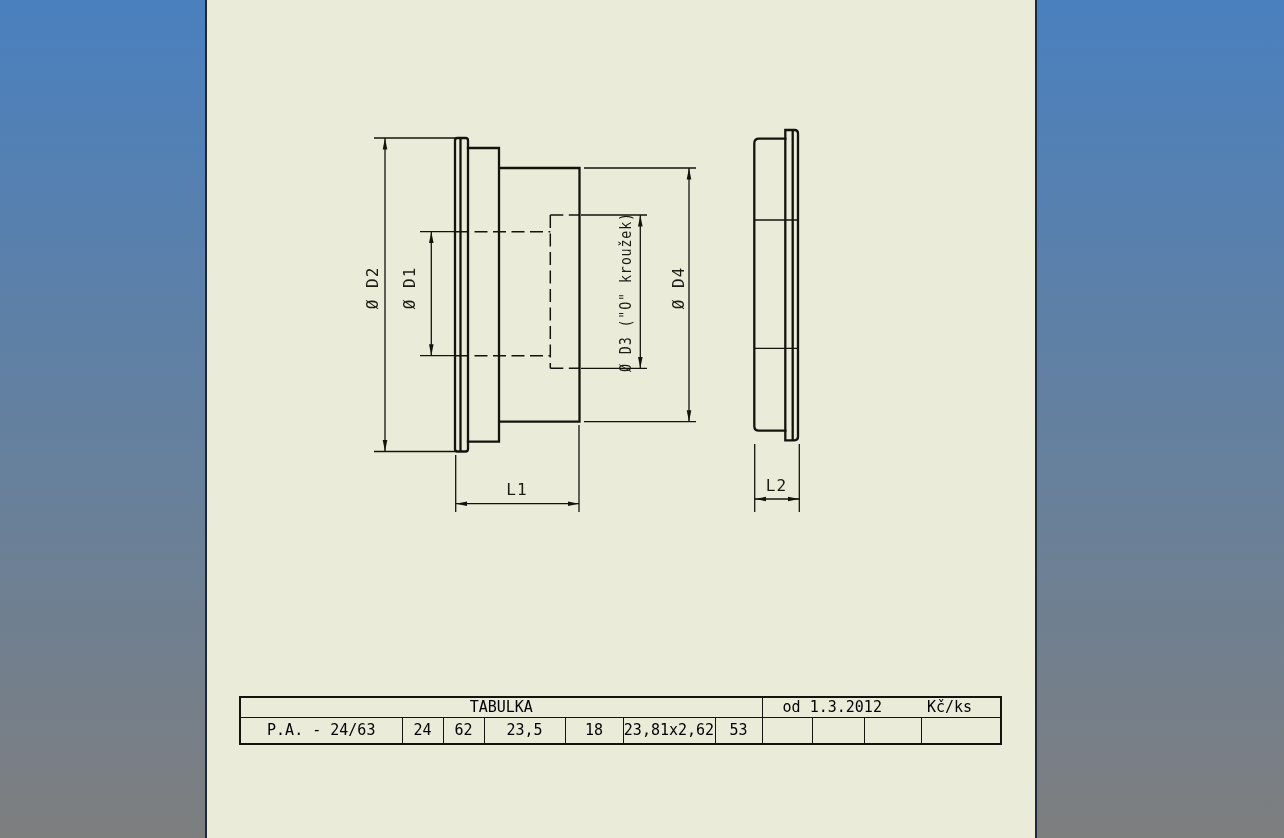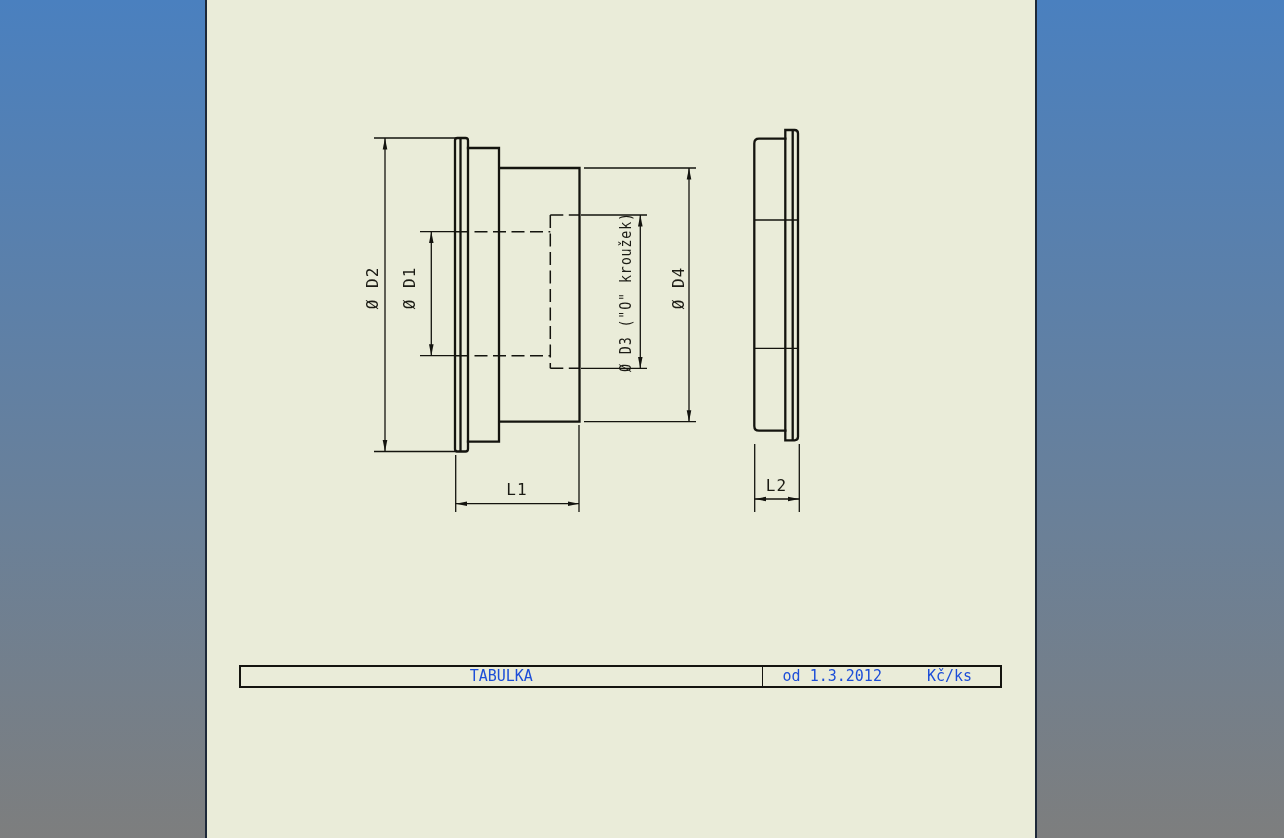--- a/index.html
+++ b/index.html
@@ -34,22 +34,22 @@
            marker-start: url(#arr); marker-end: url(#arr); }
   .dim-label {
     font-family: "DejaVu Sans Mono", "Liberation Mono", monospace;
     font-size: 16px;
     letter-spacing: 1px;
     fill: #1b1b14;
   }
   
   .table-wrap {
     position: absolute;
-    left: 32px; top: 665px;
-    color: #1d4ed8;
+    left: 32px; top: 696px;
+    color: #000000;
   }
   table.tabulka {
     border-collapse: collapse;
     table-layout: fixed;
     width: 761px;
     border: 2px solid #14140f;
   }
   table.tabulka td {
     border: 1.5px solid #14140f;
     text-align: center;
@@ -155,18 +155,31 @@
         <tbody>
             <tr class="row-title">
           <td colspan="7">TABULKA</td>
           <td colspan="4" class="price-head">
             <div>
               <span>od 1.3.2012</span>
               <span>Kč/ks</span>
             </div>
           </td>
         </tr>
+        <tr class="row-data">
+          <td>P.A. - 24/63</td>
+          <td>24</td>
+          <td>62</td>
+          <td>23,5</td>
+          <td>18</td>
+          <td>23,81x2,62</td>
+          <td>53</td>
+          <td></td>
+          <td></td>
+          <td></td>
+          <td></td>
+        </tr>
       </tbody>
         </table>
     </div>
 
   </div>
 </div>
 
 </body></html>

